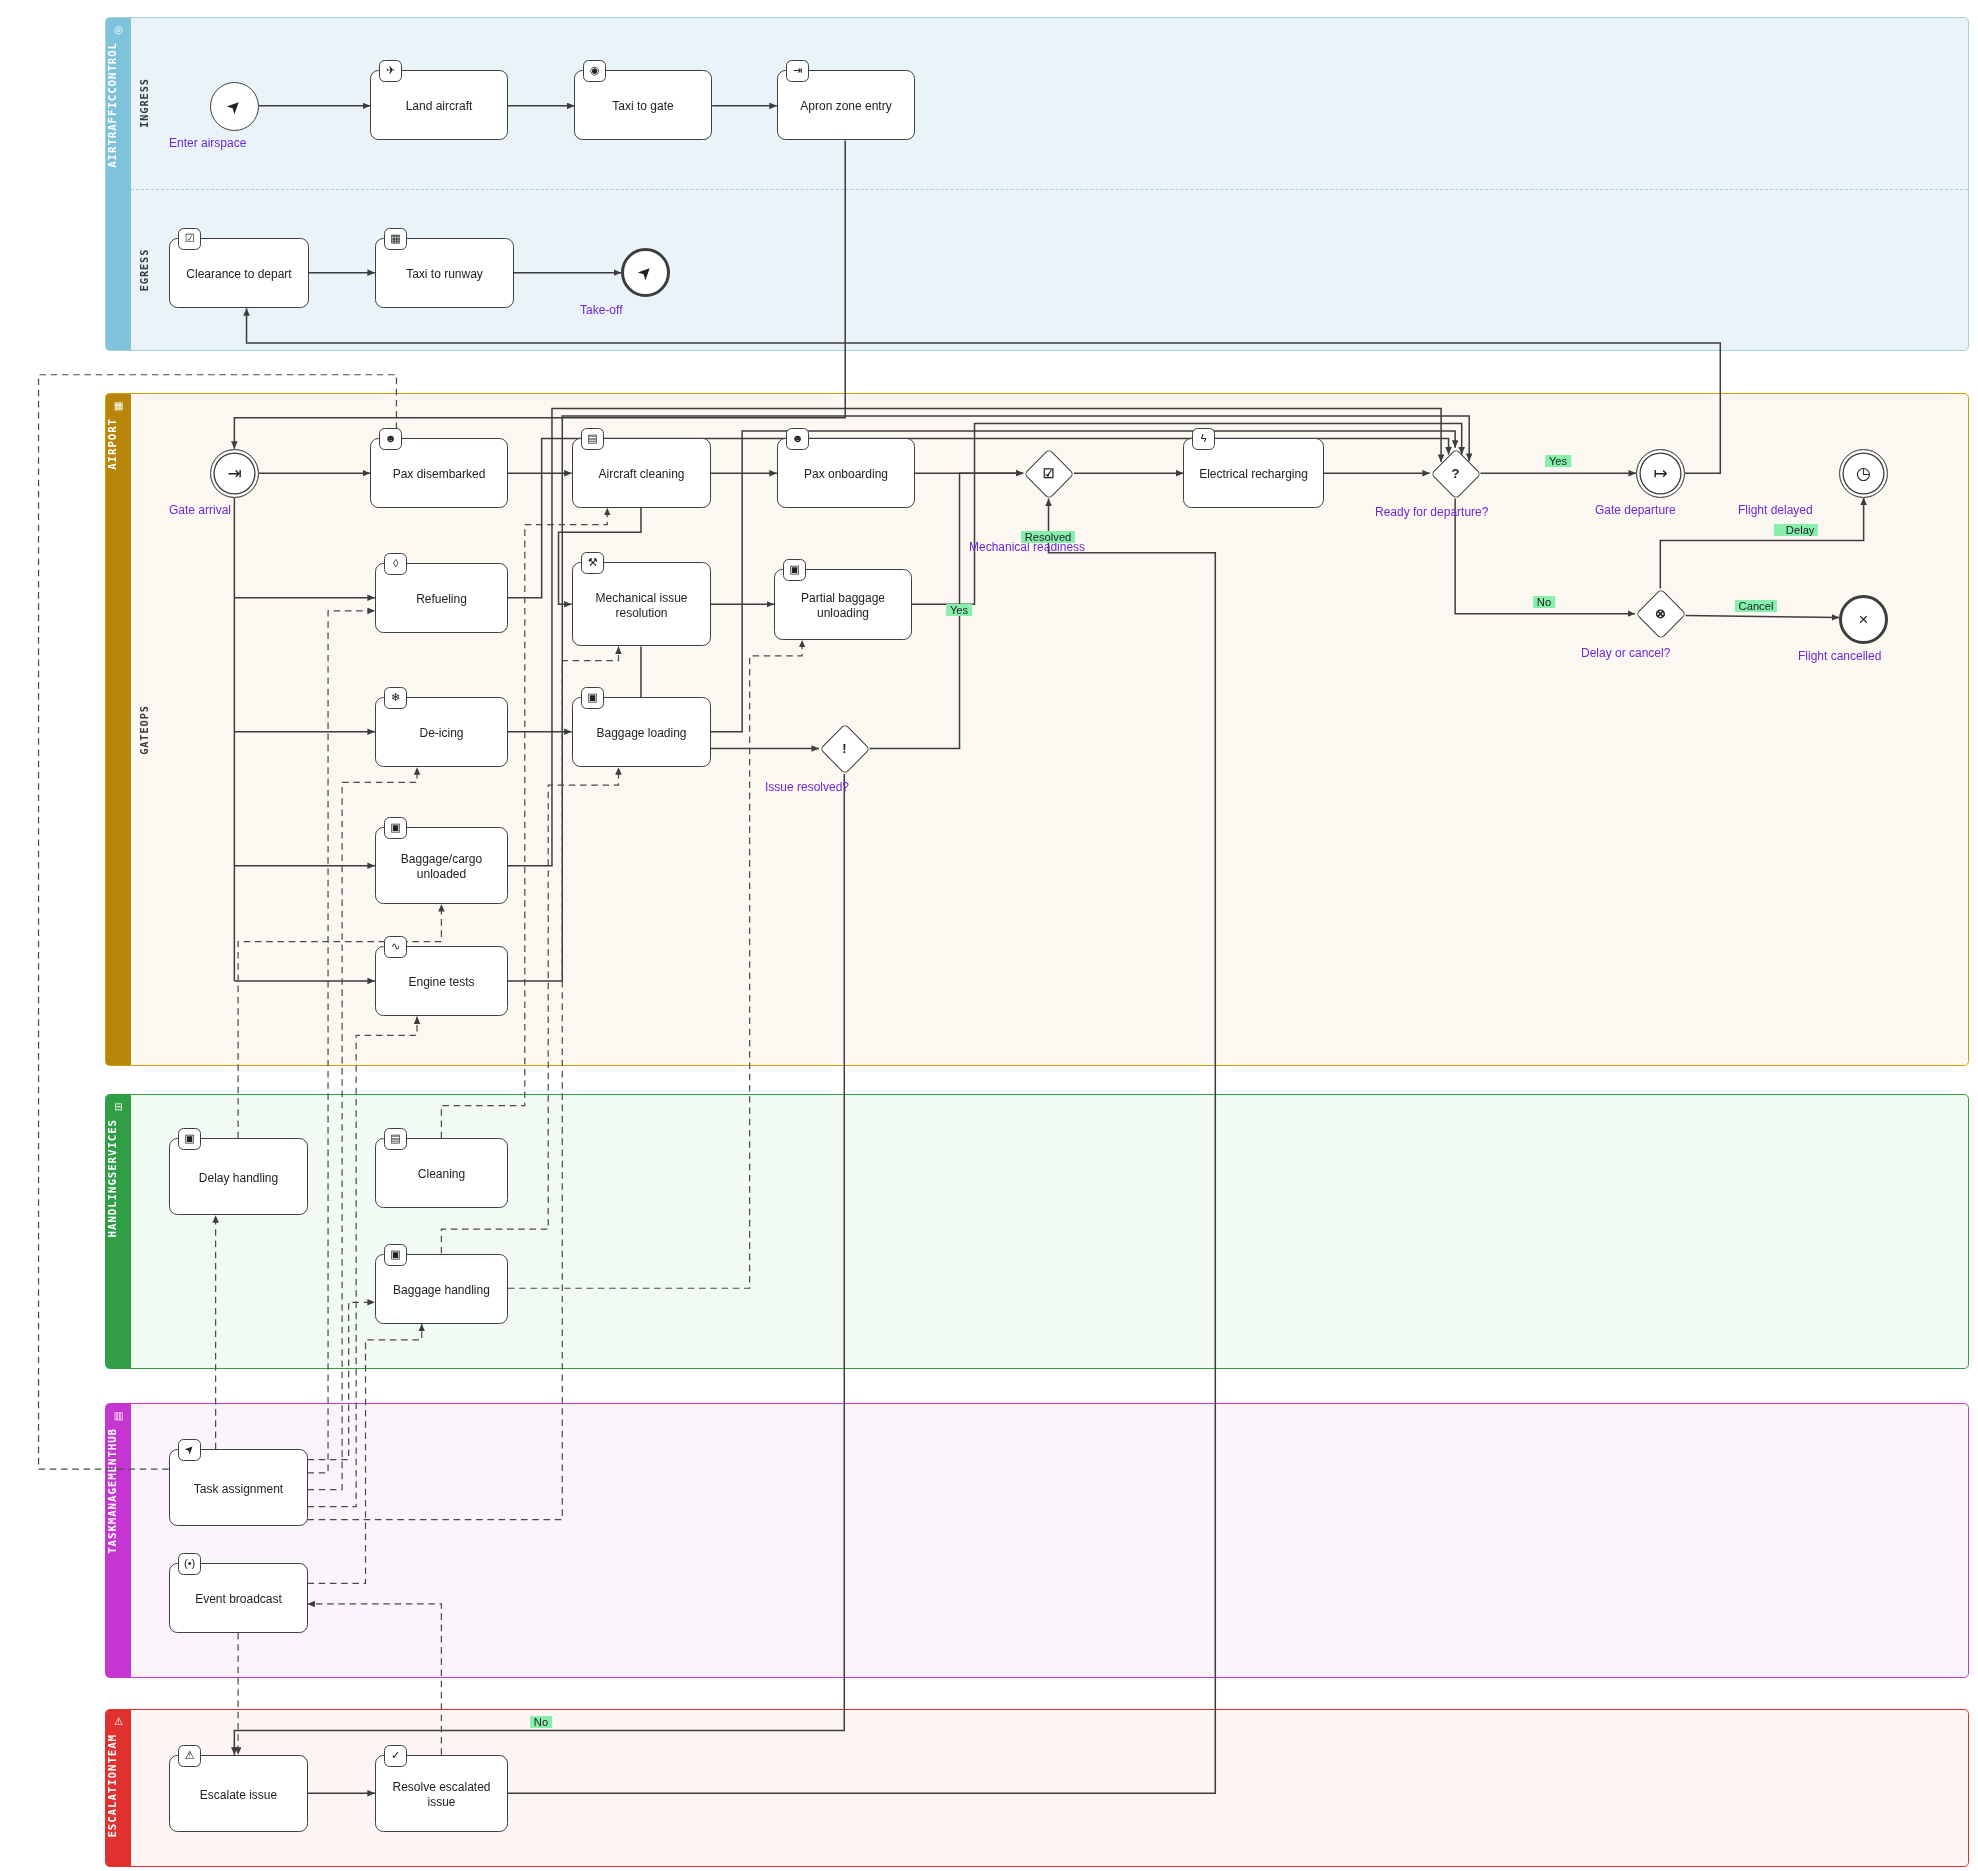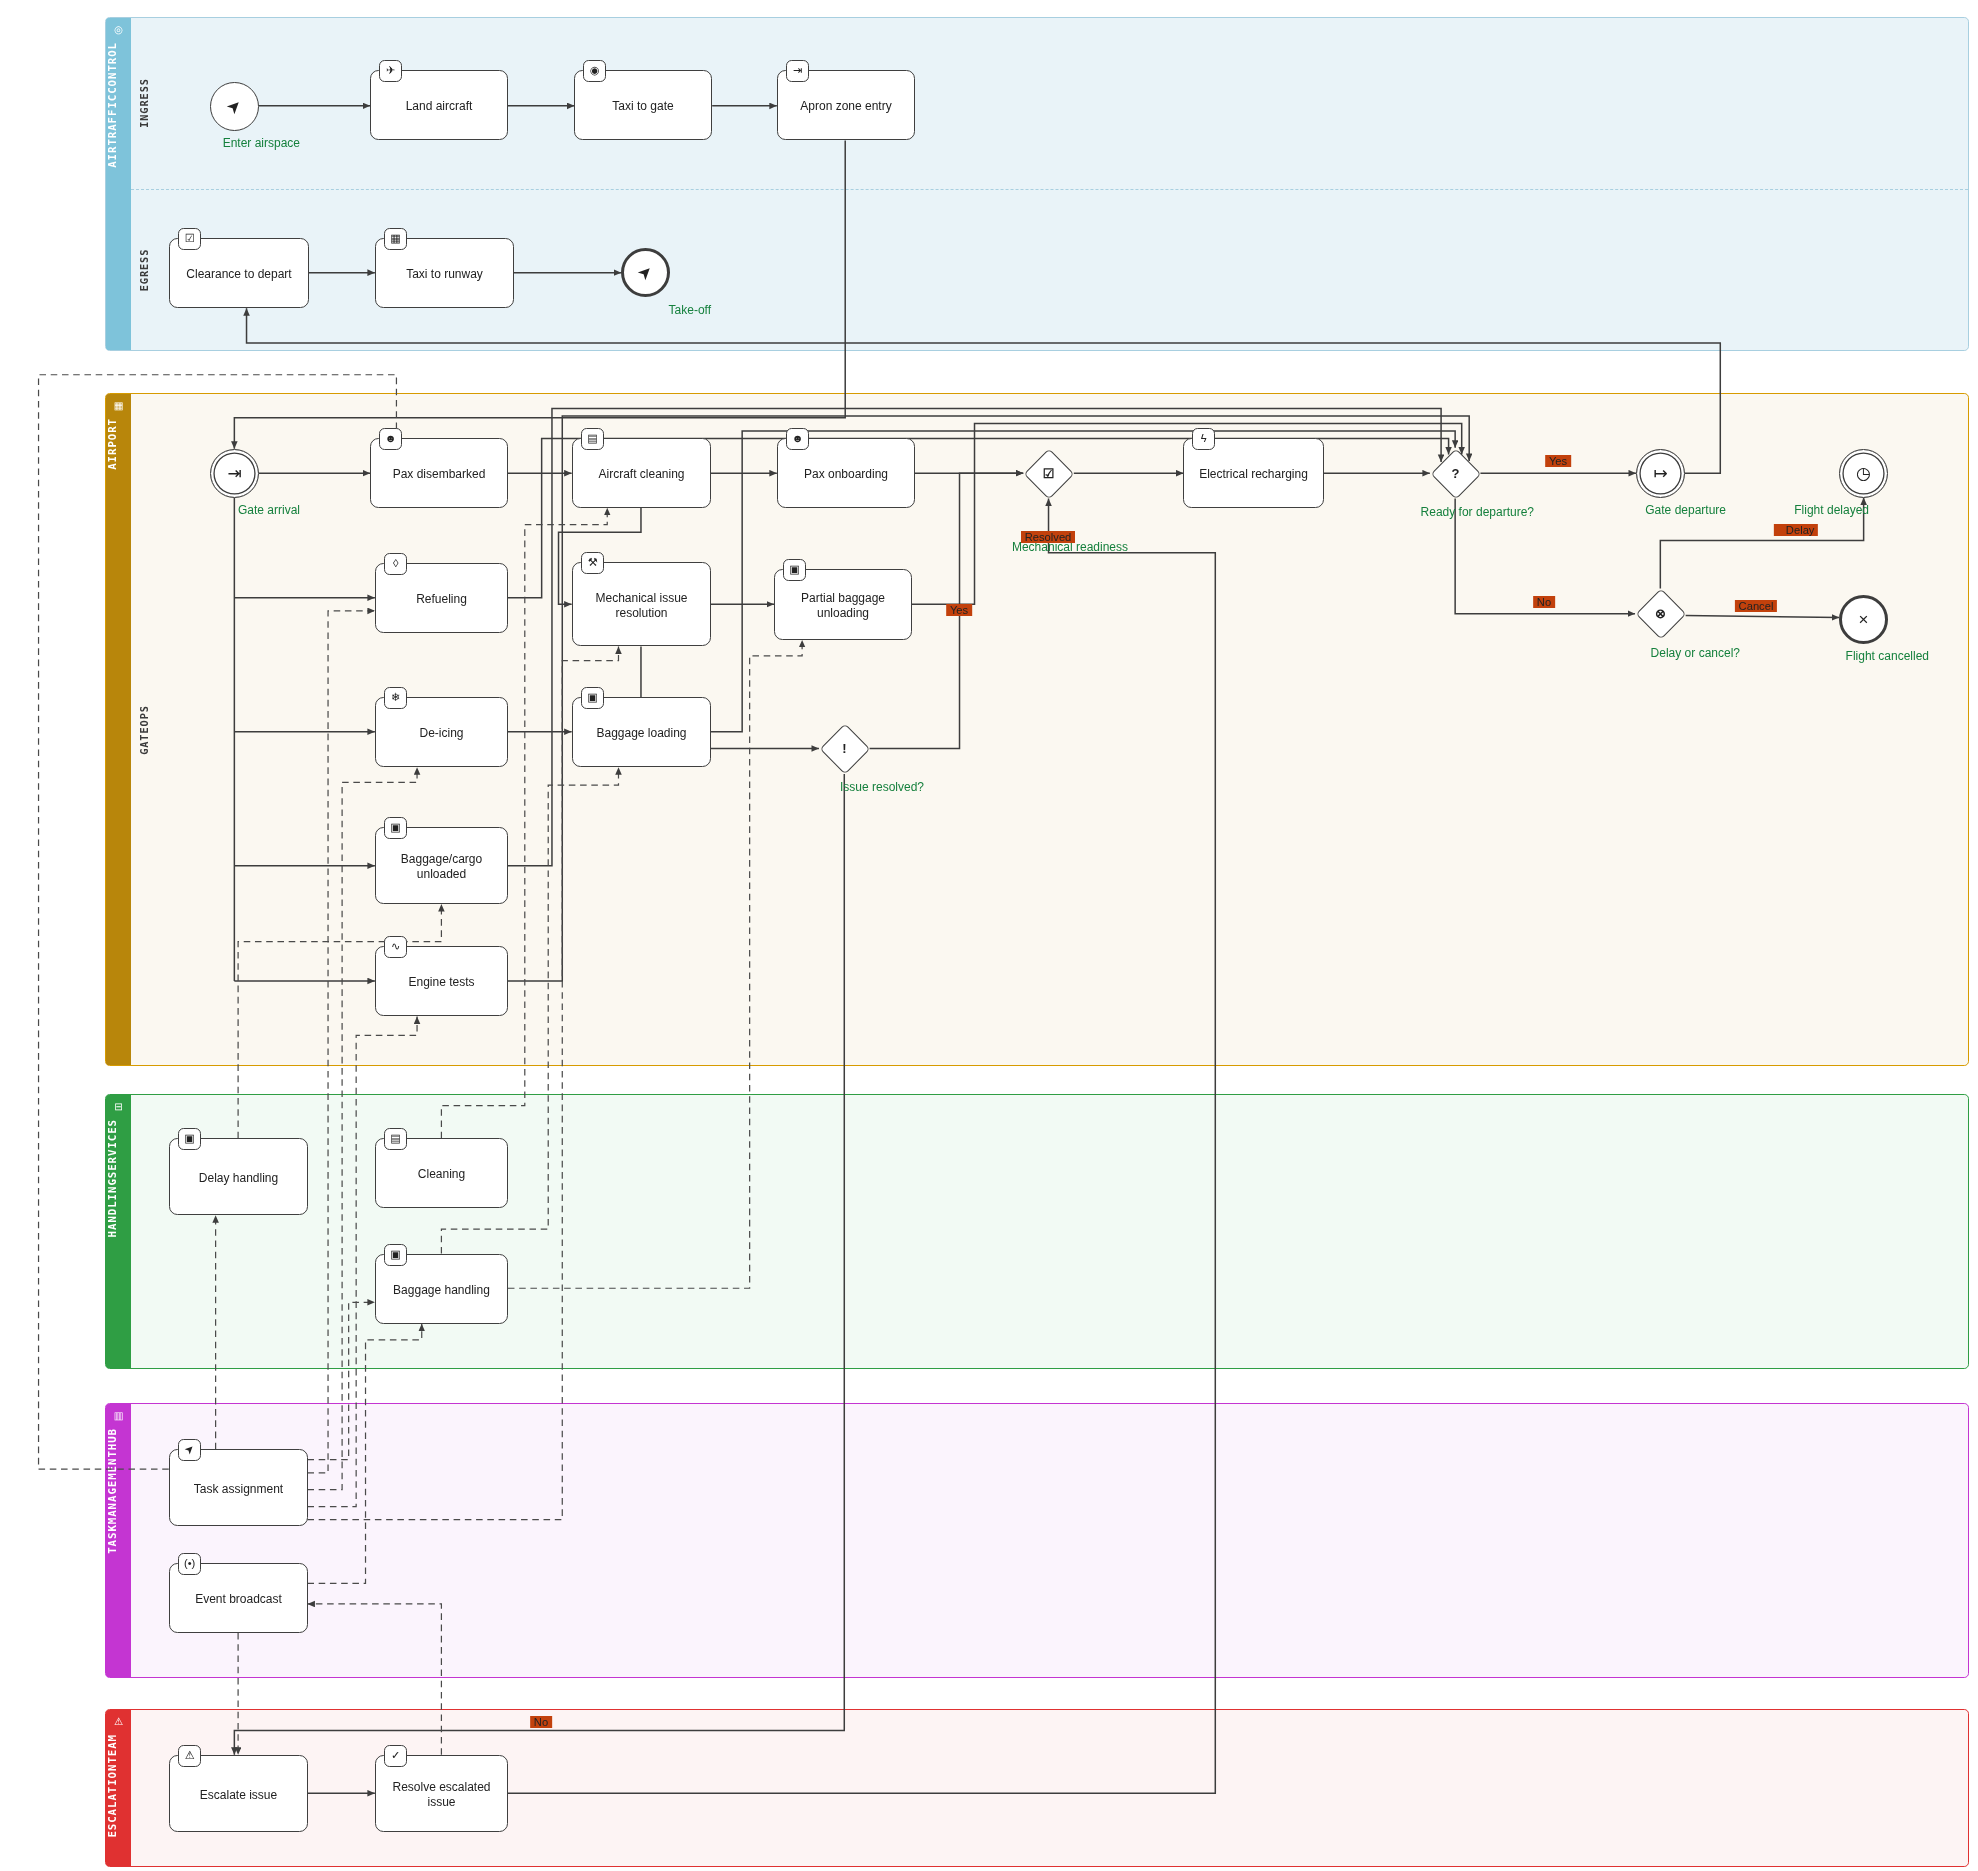--- a/index.html
+++ b/index.html
@@ -22,22 +22,22 @@
   .bglyph{font-size:11.2px;line-height:1}
   .rot{transform:rotate(-45deg)}
   .event{position:absolute;background:#fff;border:1.6px solid #3d3d3d;border-radius:50%;display:flex;align-items:center;justify-content:center;z-index:4}
   .event.end{border-width:3px}
   .event.intermediate{box-shadow:inset 0 0 0 2.4px #fff,inset 0 0 0 3.7px #3d3d3d}
   .event-glyph{font-size:17px;line-height:1;color:#222}
   .gateway{position:absolute;z-index:4}
   .diamond{position:absolute;left:50%;top:50%;transform:translate(-50%,-50%) rotate(45deg);background:#fff;border:1.5px solid #3d3d3d;border-radius:4.7px}
   .gw-glyph{position:absolute;left:0;top:0;width:100%;height:100%;display:flex;align-items:center;justify-content:center;
     font-size:13px;font-weight:bold;color:#222}
-  .node-caption{position:absolute;text-align:right;font-size:12px;color:#15803d;z-index:5;line-height:1.25}
-  .edge-label{position:absolute;transform:translate(-50%,-50%);background:#c2410c;padding:0 3.7px;font-size:11.2px;color:#222;z-index:5;white-space:nowrap}
+  .node-caption{position:absolute;text-align:left;font-size:12px;color:#6d28d9;z-index:5;line-height:1.25}
+  .edge-label{position:absolute;transform:translate(-50%,-50%);background:#86efac;padding:0 3.7px;font-size:11.2px;color:#222;z-index:5;white-space:nowrap}
   .edge{fill:none;stroke:#3d3d3d;stroke-width:1.6}
   .edge.dashed{stroke-width:1.3;stroke-dasharray:7 5;stroke:#4a4a4a}
 </style>
 </head>
 <body>
 
 <div id="canvas">
   <svg id="edge-layer" width="1979" height="1871" viewBox="0 0 2112 1997">
     <defs>
       <marker id="arr" markerUnits="userSpaceOnUse" markerWidth="10" markerHeight="9" refX="8" refY="3.5" orient="auto">

